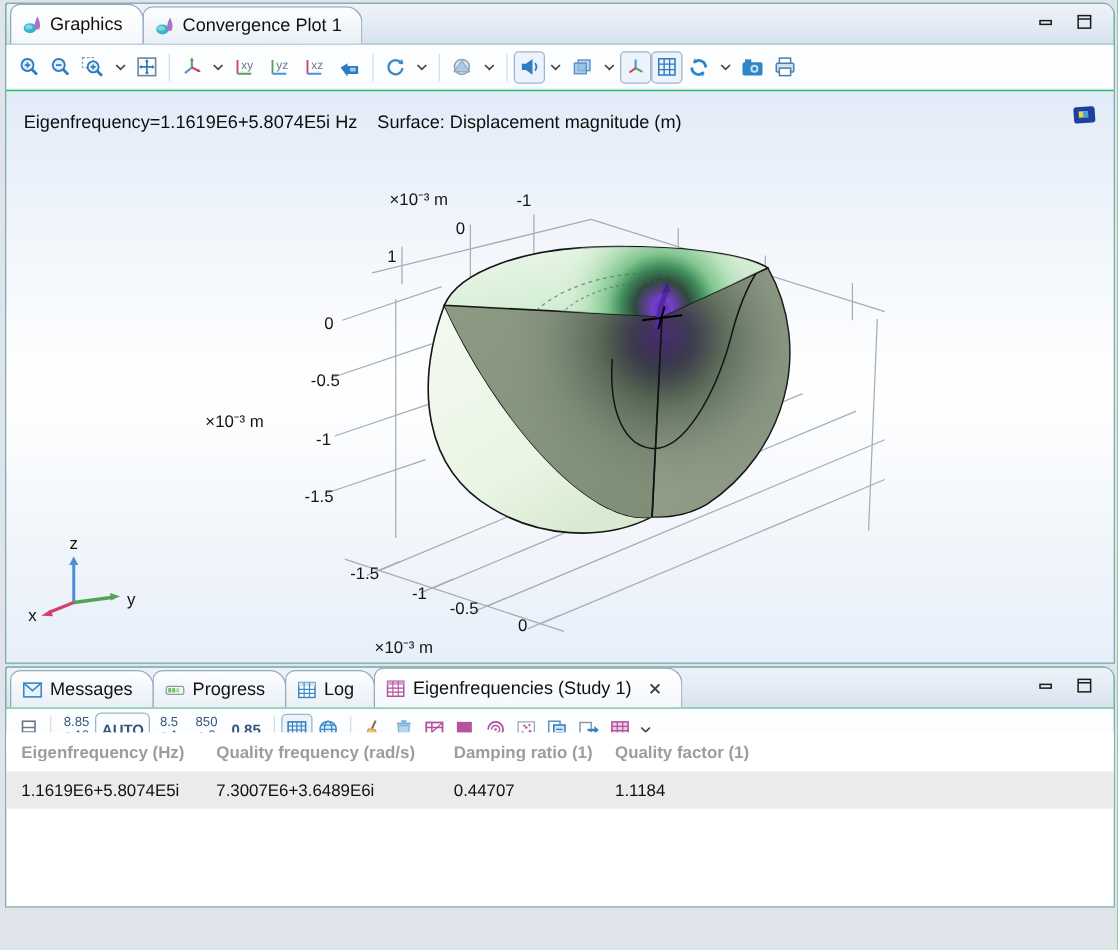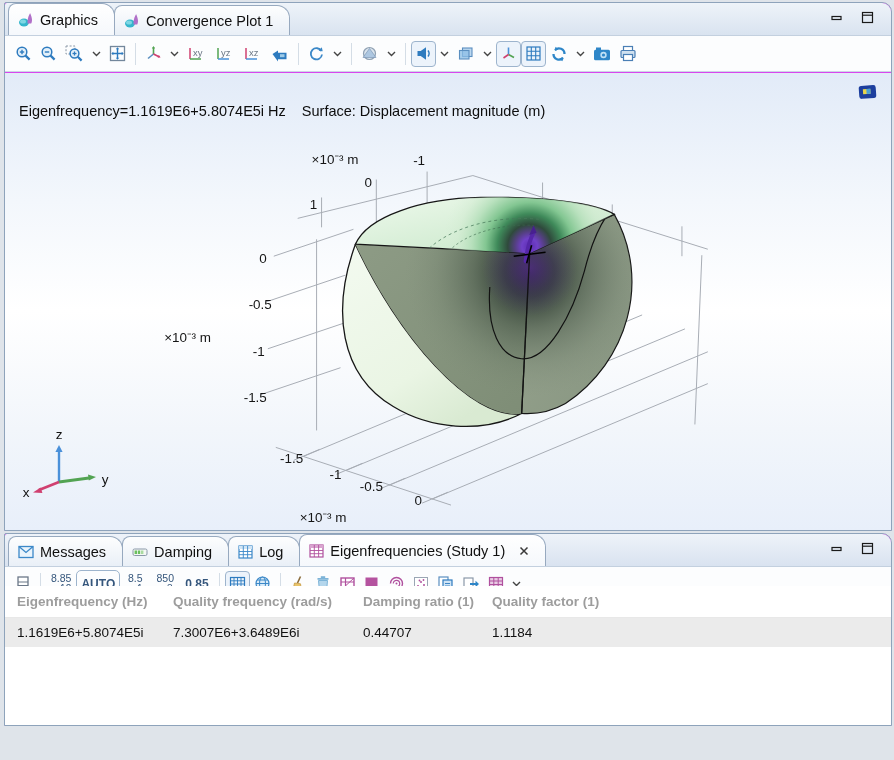--- a/index.html
+++ b/index.html
@@ -5,21 +5,21 @@
   * { box-sizing: border-box; margin:0; padding:0; }
   html,body { width:894px; height:760px; }
   body {
     position:relative; overflow:hidden;
     background:#dfe4ea;
     font-family:"Liberation Sans", sans-serif;
     -webkit-font-smoothing:antialiased;
   }
   .panel {
     position:absolute; left:4px; right:2px;
-    background:#d946ef;
+    background:#22c55e;
     border:1px solid #8ea3bb;
     border-radius:2px 10px 0 0;
   }
   .panel-top { top:2px; height:529px; }
   .panel-bottom { top:533px; height:193px; }
 
   
   .tabbar {
     position:relative; height:33px;
     background:linear-gradient(#eef3f9,#d9e3f0);
@@ -70,21 +70,21 @@
   .fmt.boxed { border-color:#9db4cd; }
   .fmt .f-one { font-size:12px;font-weight:bold; }
 
   
   .canvas {
     position:absolute; top:70px; bottom:0; left:0; right:0;
     background:linear-gradient(180deg,#e2ebf8 0%,#f3f7fc 28%,#ffffff 52%,#f2f6fb 78%,#e8effa 100%);
     border-radius:0 0 0 0; overflow:hidden;
   }
   .plot-title {
-    position:absolute; left:14px; top:30px;
+    position:absolute; left:14px; top:17px;
     font-size:14.5px; color:#0d0d0d; display:flex; gap:16px; z-index:3;
   }
   .legend-btn { position:absolute; right:12px; top:10px; z-index:3; }
   .plot3d { position:absolute; left:0; top:0; width:100%; height:100%; }
   .triad { position:absolute; left:16px; bottom:27px; z-index:2; }
 
   
   .tablearea { position:absolute; top:70px; bottom:0; left:0; right:0; background:#fff; overflow:hidden; }
   .trow {
     display:grid;
@@ -455,21 +455,21 @@
         </svg>
       <span>Messages</span>
     </div>
     <div class="tab">
       <svg width="16" height="14" viewBox="0 0 16 14">
           <rect x="1" y="4" width="14" height="6.5" rx="1.5" fill="#f4f8f4" stroke="#8a98a8" stroke-width="1"></rect>
           <rect x="2.6" y="5.5" width="2.4" height="3.5" fill="#6abf5e"></rect>
           <rect x="5.8" y="5.5" width="2.4" height="3.5" fill="#6abf5e"></rect>
           <rect x="9" y="5.5" width="2.4" height="3.5" fill="#a9dba0"></rect>
         </svg>
-      <span>Damping</span>
+      <span>Progress</span>
     </div>
     <div class="tab">
       <svg width="15" height="14" viewBox="0 0 15 14">
           <rect x="1" y="1" width="13" height="12" fill="#fff" stroke="#3b88c8" stroke-width="1.2"></rect>
           <rect x="1" y="1" width="13" height="3" fill="#cfe4f5"></rect>
           <path d="M1,6.5 h13 M1,9.7 h13 M5.3,1 v12 M9.6,1 v12" stroke="#3b88c8" stroke-width="0.9"></path>
         </svg>
       <span>Log</span>
     </div>
     <div class="tab active">

